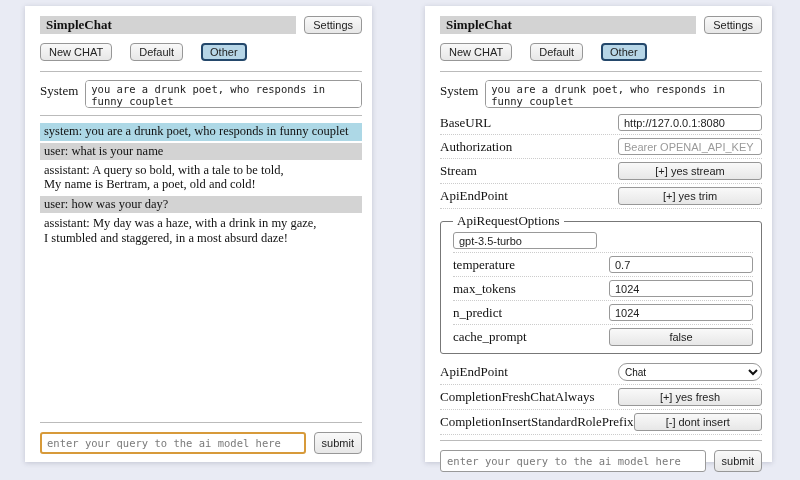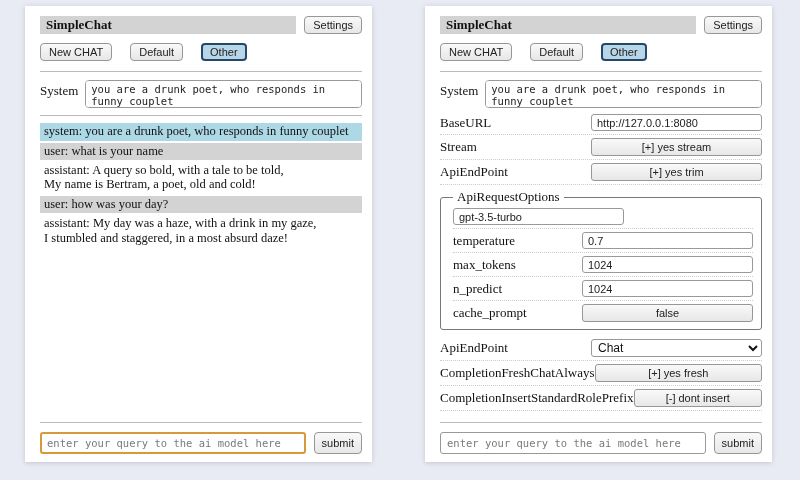--- a/index.html
+++ b/index.html
@@ -62,30 +62,30 @@
   .query-input::placeholder { color:#7a7a7a; }
   .query-input.focused { border:2px solid #d79a3a; padding:3px 5px; }
   .submit-btn { padding:2px 7px; }
 
   .settings-list { flex:1; margin-top:1px; }
   .srow {
     display:flex; align-items:center; padding:3px 0;
     border-bottom:1px dotted #cccccc;
   }
   .srow .lbl { flex:1; font-size:13px; color:#111; }
-  .ctl-input, .ctl-btn, .ctl-select { width:171px; }
+  .ctl-input, .ctl-btn, .ctl-select { width:144px; }
   .ctl-input {
     font-family:"Liberation Sans", sans-serif; font-size:11px; color:#222;
     border:1px solid #999; border-radius:3px; padding:2px 5px; height:17px; outline:none;
   }
   .ctl-input::placeholder { color:#9a9a9a; }
   .ctl-btn { padding:2px 0; text-align:center; border-radius:3px; }
   .ctl-select {
-    font-family:"Liberation Sans", sans-serif; font-size:12px; color:#111;
-    height:18px; background:#fff; border:1px solid #999; border-radius:3px; padding:0 2px;
+    font-family:"Liberation Sans", sans-serif; font-size:10px; color:#111;
+    height:18px; background:#fff; border:1px solid #999; border-radius:9px; padding:0 2px;
   }
   fieldset.api-opts {
     border:1px solid #777; border-radius:3px;
     margin:4px 0 6px; padding:0 8px 4px 12px;
   }
   fieldset.api-opts legend { font-size:13px; padding:0 4px; color:#111; }
   fieldset.api-opts .srow:last-child { border-bottom:none; }
 </style>
 </head>
 <body>
@@ -148,20 +148,24 @@
     <textarea spellcheck="false" style="">you are a drunk poet, who responds in funny couplet</textarea>
   </div>
 
   <div class="settings-list">
 
     <div class="srow">
       <span class="lbl">BaseURL</span>
       <input class="ctl-input" type="text" value="http://127.0.0.1:8080" style="">
     </div>
 
+    <div class="srow">
+      <span class="lbl">Authorization</span>
+      <input class="ctl-input" type="text" placeholder="Bearer OPENAI_API_KEY" style="">
+    </div>
 
     <div class="srow">
       <span class="lbl">Stream</span>
       <button class="btn ctl-btn">[+] yes stream</button>
     </div>
 
     <div class="srow">
       <span class="lbl">ApiEndPoint</span>
       <button class="btn ctl-btn">[+] yes trim</button>
     </div>

